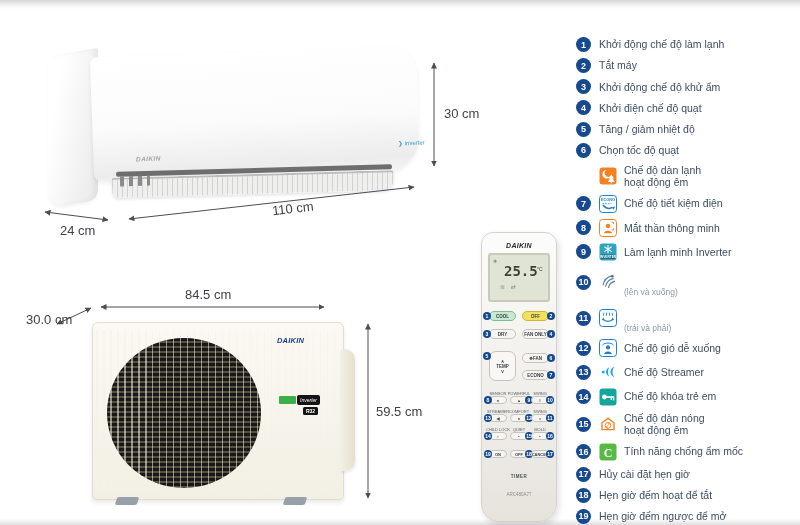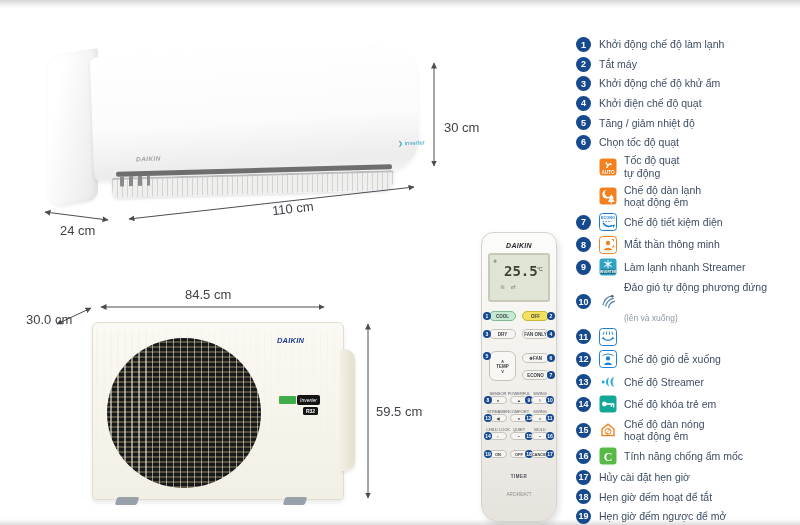--- a/index.html
+++ b/index.html
@@ -151,21 +151,21 @@
     <g stroke="#4a4d52" stroke-width="1">
       <line x1="434" y1="63" x2="434" y2="166" marker-start="url(#arw)" marker-end="url(#arw)"></line>
       <line x1="129" y1="219" x2="414" y2="187" marker-start="url(#arw)" marker-end="url(#arw)"></line>
       <line x1="45" y1="212" x2="108" y2="220" marker-start="url(#arw)" marker-end="url(#arw)"></line>
       <line x1="101" y1="307" x2="324" y2="307" marker-start="url(#arw)" marker-end="url(#arw)"></line>
       <line x1="57" y1="324" x2="91" y2="308" marker-start="url(#arw)" marker-end="url(#arw)"></line>
       <line x1="368" y1="324" x2="368" y2="498" marker-start="url(#arw)" marker-end="url(#arw)"></line>
     </g>
   </svg>
 
-  <div class="dim-label" style="left:444px;top:120px;text-align:center;">30 cm</div>
+  <div class="dim-label" style="left:444px;top:106px;text-align:center;">30 cm</div>
   <div class="dim-label" style="left:272px;top:201px;transform:rotate(-6.5deg);">110 cm</div>
   <div class="dim-label" style="left:60px;top:223px;">24 cm</div>
   <div class="dim-label" style="left:185px;top:287px;">84.5 cm</div>
   <div class="dim-label" style="left:26px;top:312px;">30.0 cm</div>
   <div class="dim-label" style="left:376px;top:404px;text-align:center;">59.5 cm</div>
 
   <div class="remote">
     <div class="r-brand">DAIKIN</div>
     <div class="r-lcd">
       <div class="lcd-top">❅</div>
@@ -322,39 +322,20 @@
         <span class="num-slot num-badge">6</span>
         <div class="legend-text">
           <div>Chọn tốc độ quạt</div>
         </div>
       </div>
       <div class="legend-row">
         <span class="num-slot"></span>
         <span class="legend-icon">
           <svg viewBox="0 0 18 18">
             <rect x=".5" y=".5" width="17" height="17" rx="3" fill="#f38120"></rect>
-            <g fill="#fff">
-              <circle cx="9" cy="7" r="1.3"></circle>
-              <path d="M9 7C11 4 13.2 4.6 12.4 7.4 11.4 6.6 10 6.6 9 7Z"></path>
-              <path d="M9 7C5.8 6.2 5.6 3.7 8.4 4.3 7.7 5.3 8.1 6.5 9 7Z"></path>
-              <path d="M9 7C9.6 10.3 7.4 11.4 7 8.7 8 9 8.8 8.1 9 7Z"></path>
-            </g>
-            <text x="9" y="15.6" font-size="4.6" font-weight="bold" fill="#fff" text-anchor="middle">AUTO</text>
-          </svg>
-        </span>
-        <div class="legend-text">
-          <div>Tốc độ quạt</div>
-          <div>tự động</div>
-        </div>
-      </div>
-      <div class="legend-row">
-        <span class="num-slot"></span>
-        <span class="legend-icon">
-          <svg viewBox="0 0 18 18">
-            <rect x=".5" y=".5" width="17" height="17" rx="3" fill="#f38120"></rect>
             <path d="M7.5 3a4.2 4.2 0 1 0 3.8 6.2A3.4 3.4 0 1 1 7.5 3Z" fill="#fff"></path>
             <path d="M12.3 7.2 15 11.6h-1.4l2 3.4H8.8l2-3.4H9.6Z" fill="#fff"></path>
             <rect x="11.8" y="15" width="1" height="1.5" fill="#fff"></rect>
           </svg>
         </span>
         <div class="legend-text">
           <div>Chế độ dàn lạnh</div>
           <div>hoạt động êm</div>
         </div>
       </div>
@@ -393,54 +374,54 @@
           <svg viewBox="0 0 18 18">
             <rect x=".5" y=".5" width="17" height="17" rx="3" fill="#2fa3c2"></rect>
             <g stroke="#fff" stroke-width="1.1">
               <path d="M9 2.3v8M5.4 3.8l7.2 4.8M12.6 3.8 5.4 8.6"></path>
             </g>
             <rect x="1.5" y="11.4" width="15" height="4.6" rx="1" fill="#1a6a84"></rect>
             <text x="9" y="15" font-size="3.2" font-weight="bold" fill="#fff" text-anchor="middle">INVERTER</text>
           </svg>
         </span>
         <div class="legend-text">
-          <div>Làm lạnh nhanh Streamer</div>
+          <div>Làm lạnh minh Inverter</div>
         </div>
       </div>
       <div class="legend-row">
         <span class="num-slot num-badge">10</span>
         <span class="legend-icon">
           <svg viewBox="0 0 18 18">
             <g stroke="#5b7fa6" stroke-width="1.2" fill="none">
               <path d="M13 2.8C8 3.8 5 7 4 12.2"></path>
               <path d="M14.6 5.4C10 6.4 7.5 9 6.5 13.6"></path>
               <path d="M16 8.2c-4 1-6 3-6.5 6.8"></path>
             </g>
             <circle cx="13.4" cy="3.2" r="1.2" fill="#3e5f85"></circle>
           </svg>
         </span>
         <div class="legend-text">
-          <div>Đảo gió tự động phương đứng</div>
           <div class="legend-note">(lên và xuống)</div>
         </div>
       </div>
       <div class="legend-row">
         <span class="num-slot num-badge">11</span>
         <span class="legend-icon">
           <svg viewBox="0 0 18 18">
             <rect x=".5" y=".5" width="17" height="17" rx="3" fill="#fff" stroke="#1c7fd1"></rect>
             <g stroke="#1c7fd1" stroke-width=".9">
               <path d="M5 3.8 4.3 6.8M7.7 3.5l-.3 3.2M10.3 3.5l.3 3.2M13 3.8l.7 3"></path>
             </g>
             <path d="M4 10.2c2.5 3 7.5 3 10 0" stroke="#1c7fd1" stroke-width="1.2" fill="none"></path>
             <path d="M4.6 8.6 2.8 10.8l2.6.8Z" fill="#1c7fd1"></path>
             <path d="M13.4 8.6l1.8 2.2-2.6.8Z" fill="#1c7fd1"></path>
           </svg>
         </span>
         <div class="legend-text">
+          <div class="legend-note">(trái và phải)</div>
         </div>
       </div>
       <div class="legend-row">
         <span class="num-slot num-badge">12</span>
         <span class="legend-icon">
           <svg viewBox="0 0 18 18">
             <rect x=".5" y=".5" width="17" height="17" rx="3" fill="#fff" stroke="#1c7fd1"></rect>
             <path d="M3.5 6C6 3.4 12 3.4 14.5 6" stroke="#1c7fd1" stroke-width="1" fill="none"></path>
             <circle cx="9" cy="8.4" r="2.1" fill="#1c7fd1"></circle>
             <path d="M5.2 15c0-3.4 7.6-3.4 7.6 0Z" fill="#1c7fd1"></path>

